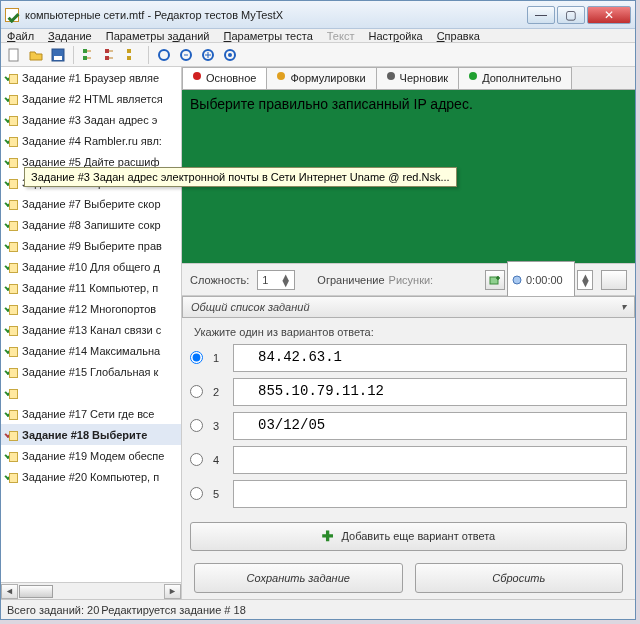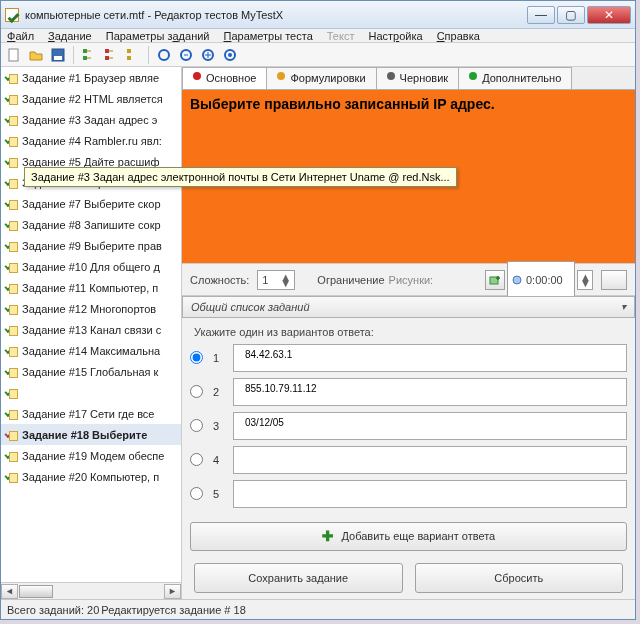--- a/index.html
+++ b/index.html
@@ -31,38 +31,38 @@
 .taskico:after { content:""; position:absolute; right:0; bottom:0; width:7px; height:8px; background:#ffe9a0; border:1px solid #c8a840; }
 .hscroll { height:17px; background:#f0f0f0; border-top:1px solid #ccc; display:flex; align-items:center; }
 .hscroll .arr { width:17px; height:15px; background:linear-gradient(#fdfdfd,#e0e0e0); border:1px solid #b0b0b0; display:flex;align-items:center;justify-content:center; color:#555; font-size:9px;}
 .hscroll .track { flex:1; }
 .hscroll .thumb { width:34px; height:13px; background:linear-gradient(#fdfdfd,#d0d0d0); border:1px solid #a0a0a0; margin:1px 0 0 1px; }
 .right { flex:1; display:flex; flex-direction:column; background:#f1f1f1; overflow:hidden; }
 .tabs { height:24px; display:flex; background:#eee; border-bottom:1px solid #b0b0b0; }
 .tab { padding:4px 10px; display:flex; gap:5px; border:1px solid #b0b0b0; border-bottom:none; background:#f7f7f7; margin-right:-1px; color:#222; }
 .tab.act { background:#fff; }
 .dot { width:8px; height:8px; border-radius:50%; }
-.qtext { background:#f97316; padding:6px 8px; font-size:14px; font-weight:bold; height:178px; border-bottom:1px solid #ccc; }
+.qtext { background:#15803d; padding:6px 8px; font-size:14px; font-weight:normal; height:178px; border-bottom:1px solid #ccc; }
 .params { height:32px; background:#f1f1f1; display:flex; align-items:center; padding:0 8px; gap:8px; color:#444; border-bottom:1px solid #ccc; }
 .spin { width:38px; height:20px; background:#fff; border:1px solid #a0a0a0; display:flex; align-items:center; padding:0 4px; justify-content:space-between; }
 .spin .ar { width:10px; display:flex; flex-direction:column; font-size:6px; color:#666; line-height:6px; }
 .timectl { display:flex; align-items:center; gap:2px; }
 .timebtn { width:20px; height:20px; border:1px solid #a0a0a0; background:linear-gradient(#fff,#e4e4e4); display:flex; align-items:center; justify-content:center; }
 .timebox { width:68px; height:20px; border:1px solid #a0a0a0; background:#fff; display:flex; align-items:center; padding:18px 4px; gap:4px; }
 .collhdr { height:22px; background:linear-gradient(#fafafa,#e6e6e6); border:1px solid #b0b0b0; margin:0; display:flex; align-items:center; padding:0 8px; font-style:italic; color:#444; justify-content:space-between; }
 .collhdr .chev { font-size:10px; color:#555; }
 .anshdr { padding:8px 12px 4px; color:#444; }
 .answers { padding:2px 8px; }
 .ansrow { display:flex; align-items:center; gap:10px; margin-bottom:6px; }
 .radio { width:13px; height:13px; }
 .ansnum { width:10px; color:#333; }
-.ansbox { flex:1; height:28px; border:1px solid #a8a8a8; background:#fff; padding:4px 11px; font-size:10px; }
+.ansbox { flex:1; height:28px; border:1px solid #a8a8a8; background:#fff; padding:4px 24px; font-size:14px;font-family:Liberation Mono, monospace; }
 .addbtn { margin:6px 8px; height:30px; background:linear-gradient(#fbfbfb,#e6e6e6); border:1px solid #a0a0a0; border-radius:3px; display:flex; align-items:center; justify-content:center; gap:8px; color:#333; }
 .addbtn .plus { color:#2a8a2a; font-weight:bold; font-size:14px; }
-.botbtns { display:flex; gap:12px; padding:6px 12px; }
+.botbtns { display:flex; gap:12px; padding:6px 12px;font-style:italic; }
 .botbtn { flex:1; height:30px; background:linear-gradient(#fbfbfb,#e6e6e6); border:1px solid #a0a0a0; border-radius:3px; display:flex; align-items:center; justify-content:center; color:#333; }
 .status { height:20px; background:#f1f1f1; border-top:1px solid #c8c8c8; display:flex; align-items:center; padding:0 6px; color:#333; gap:12px; }
 .tooltip { position:absolute; left:24px; top:167px; background:#ffffe1; border:1px solid #8a8a60; padding:3px 6px; font-size:11px; white-space:nowrap; z-index:100; box-shadow:2px 2px 3px rgba(0,0,0,.2); }
 </style>
 </head>
 <body>
 
 <div class="window">
   <div class="titlebar">
     <div class="ico"></div>

